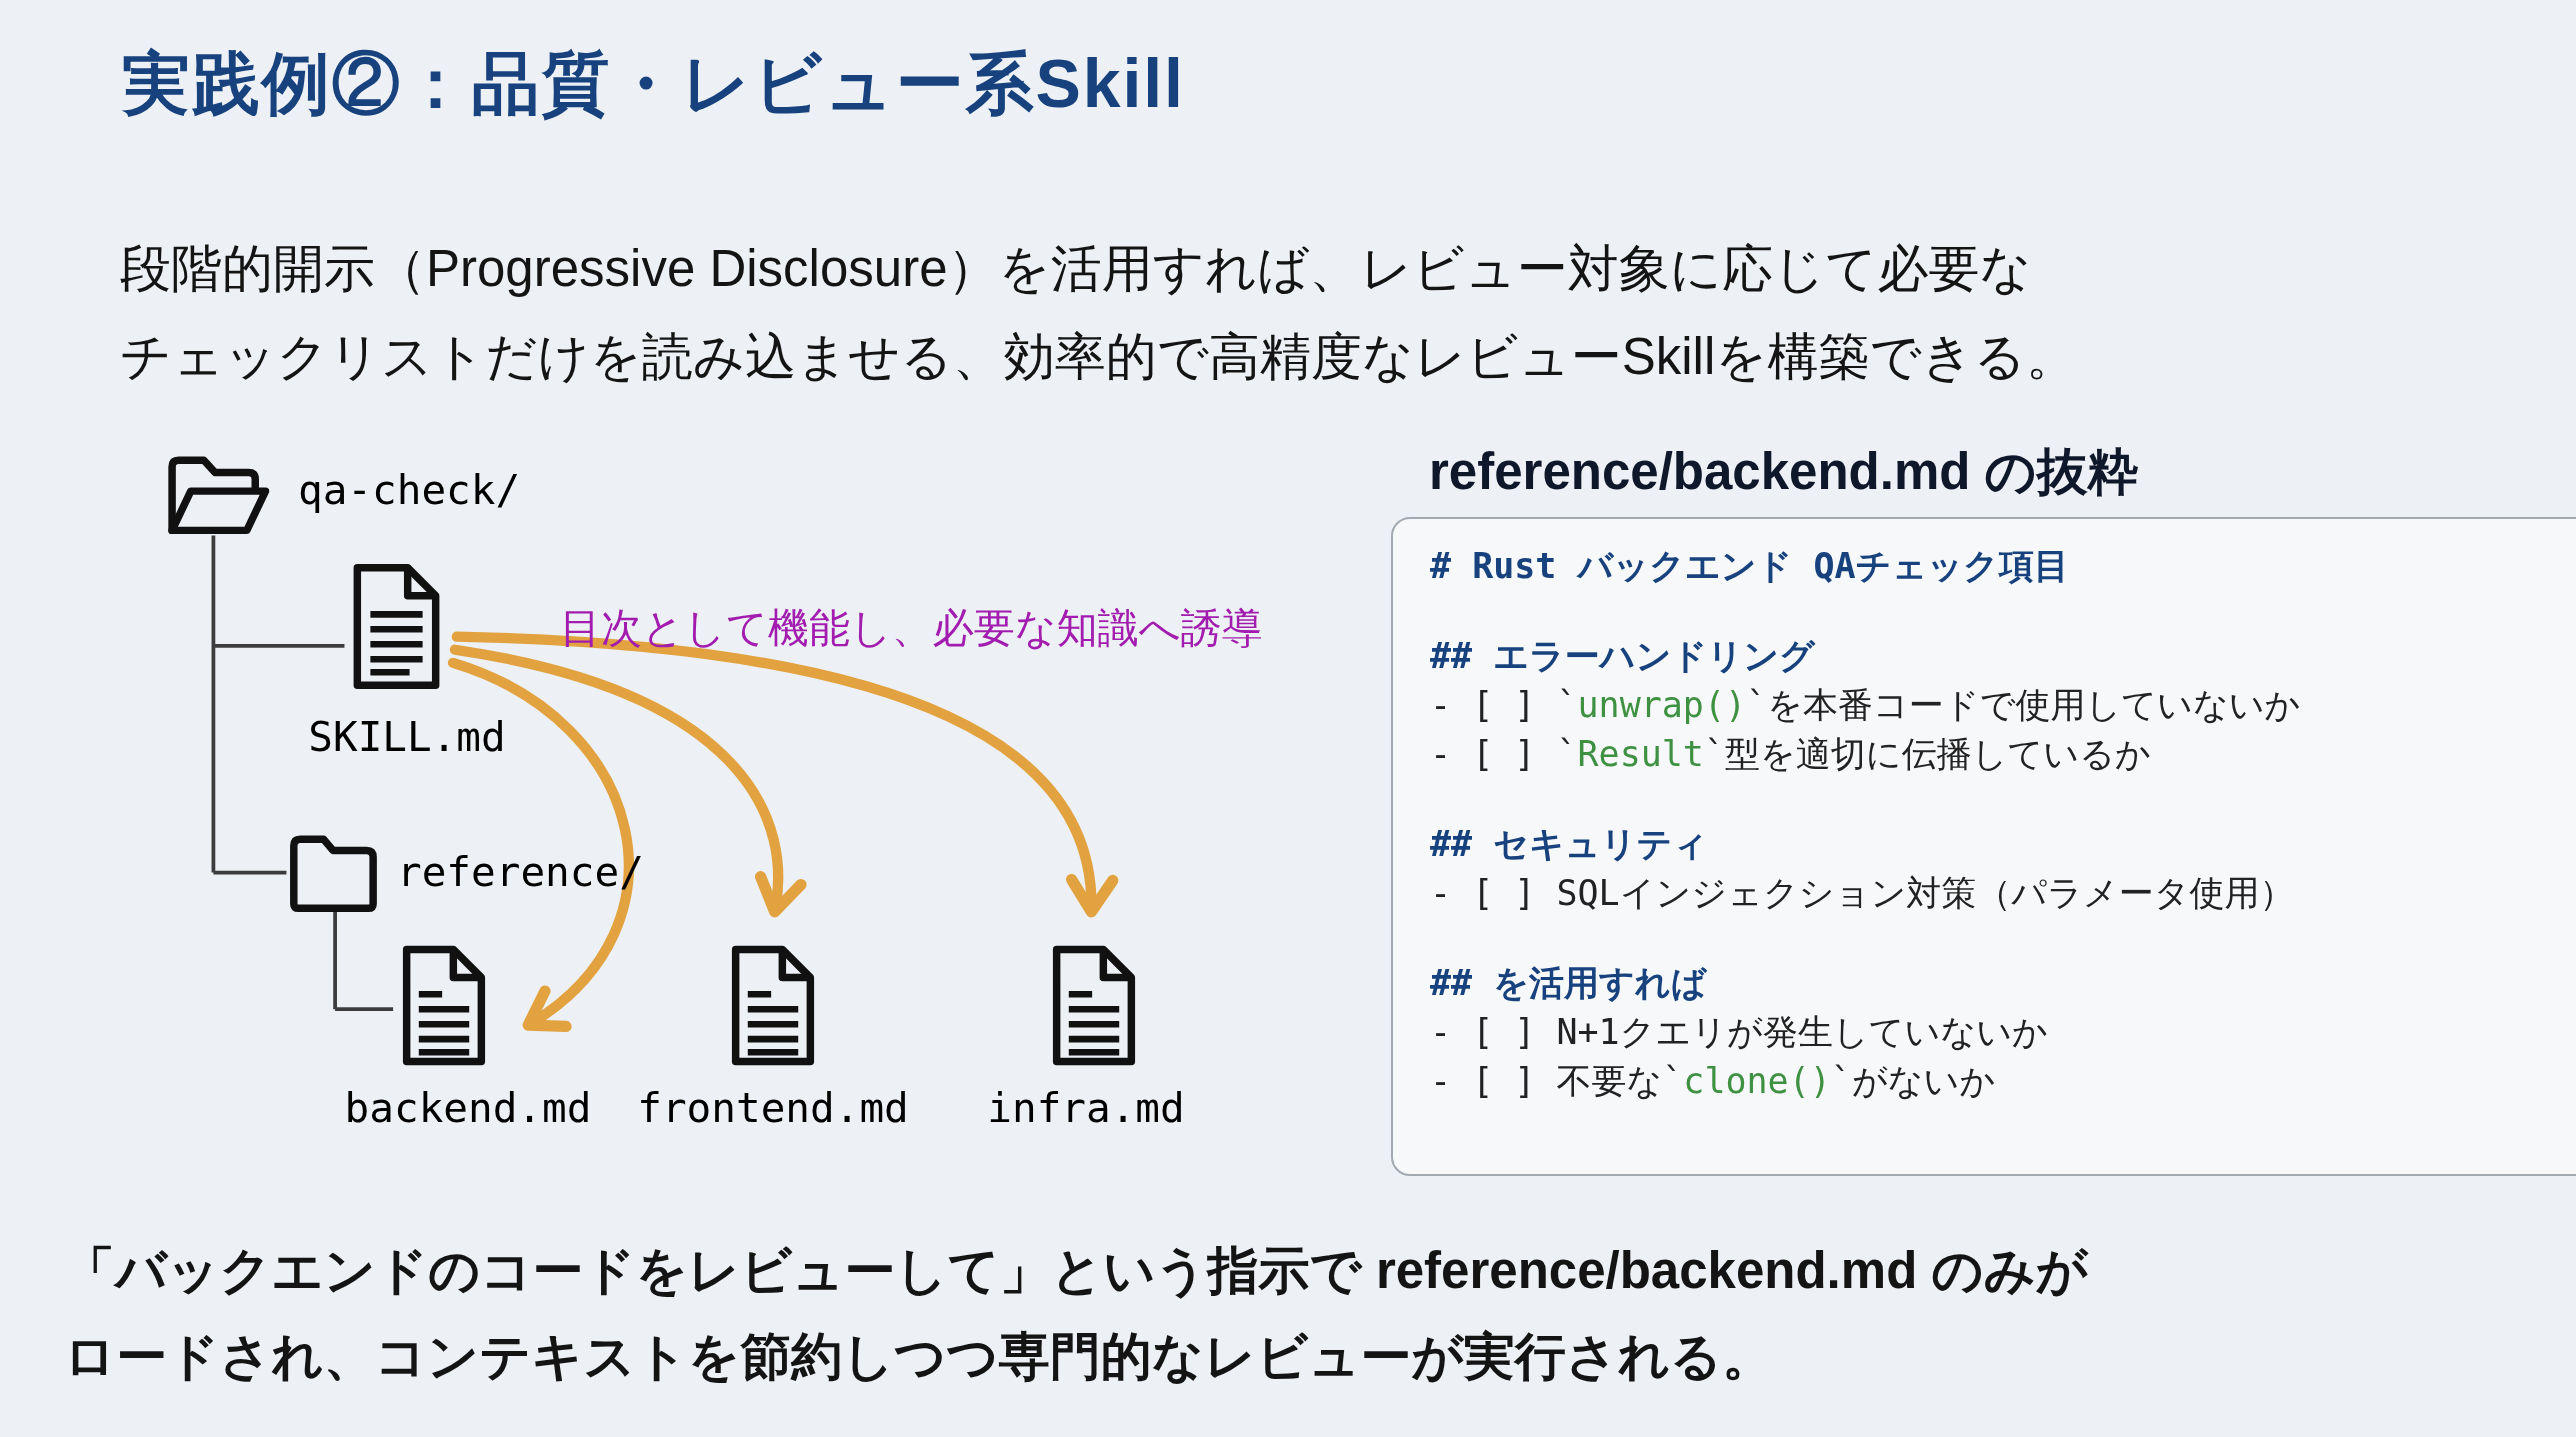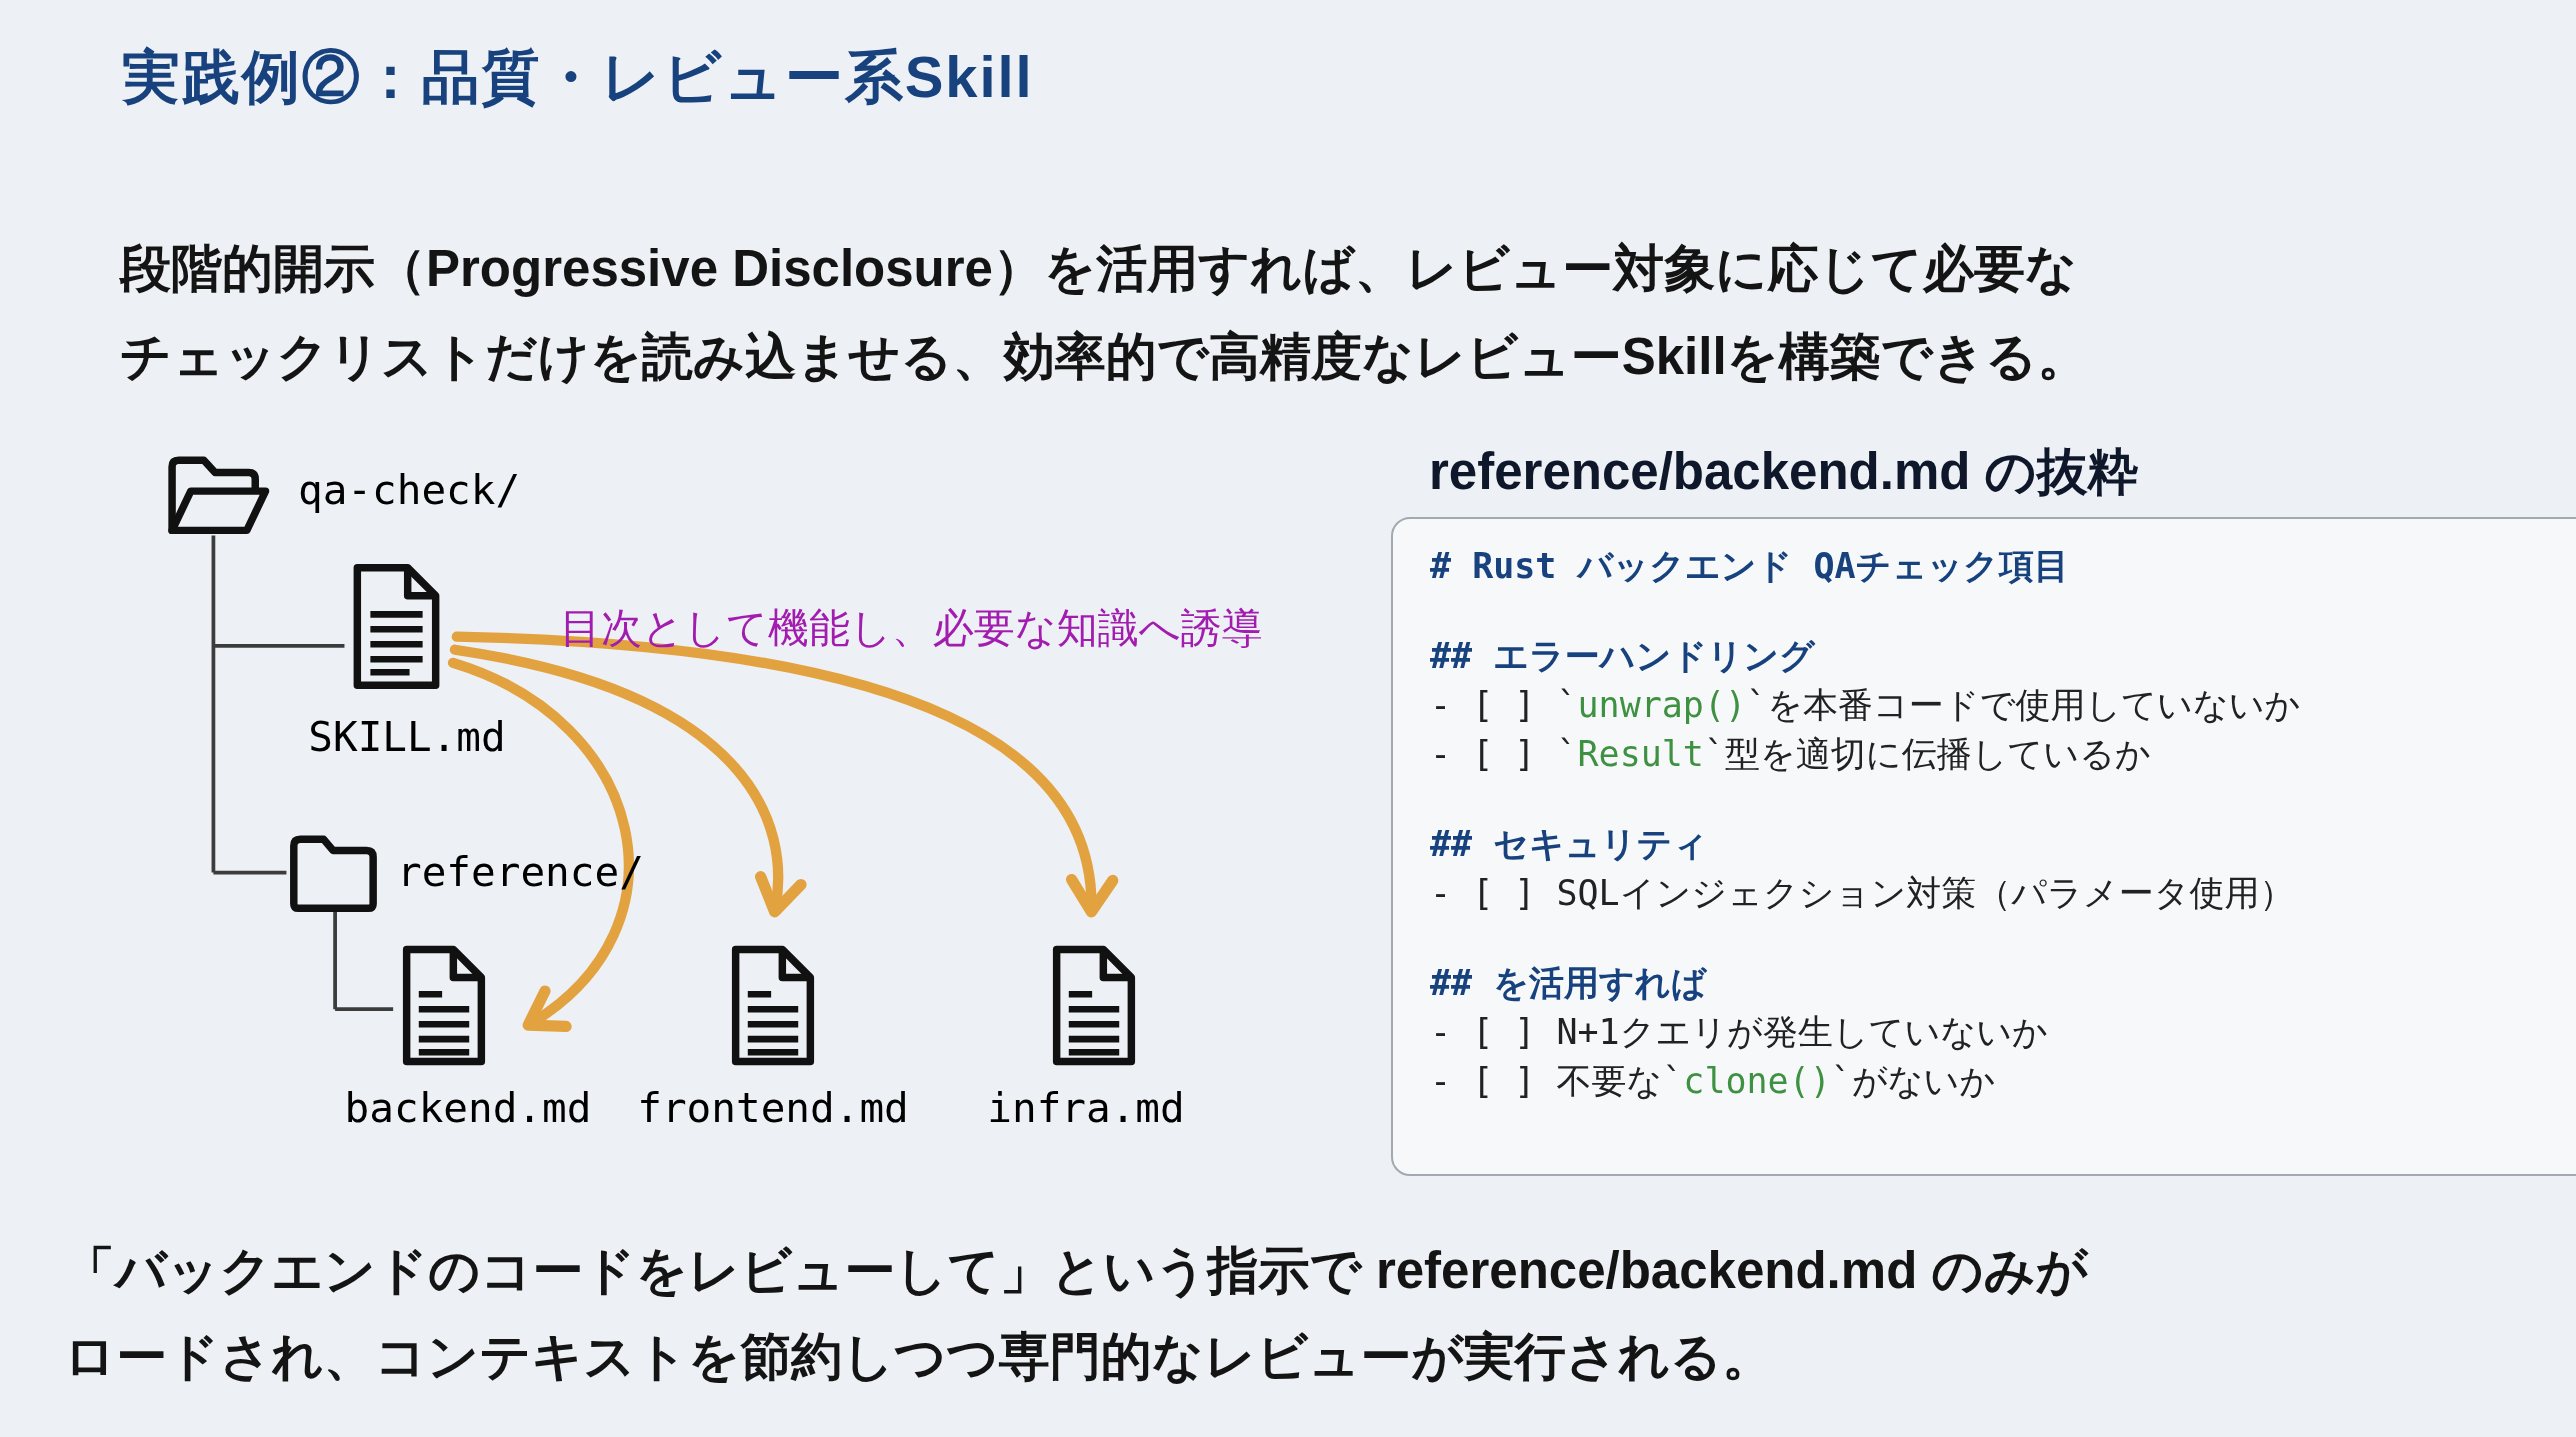--- a/index.html
+++ b/index.html
@@ -8,26 +8,26 @@
     background:#edf0f4;
     font-family:"Liberation Sans",sans-serif;
     color:#161616;
     overflow:hidden;
     position:relative;
   }
   .slide{position:absolute;inset:0;}
 
   .title{
     position:absolute;left:122px;top:39px;margin:0;
-    font-size:58px;font-weight:700;color:#17427e;
+    font-size:68px;font-weight:700;color:#17427e;
     letter-spacing:1.9px;white-space:nowrap;
   }
   .intro{
     position:absolute;left:120px;top:225px;
-    font-size:51px;font-weight:700;color:#141414;
+    font-size:51px;font-weight:400;color:#141414;
     line-height:88px;white-space:nowrap;
   }
 
   
   .gfx{position:absolute;left:0;top:0;width:2576px;height:1438px;}
   .icon{position:absolute;}
   .icon svg{display:block;}
   .tree-label{
     position:absolute;
     font-family:"DejaVu Sans Mono","Liberation Mono",monospace;

